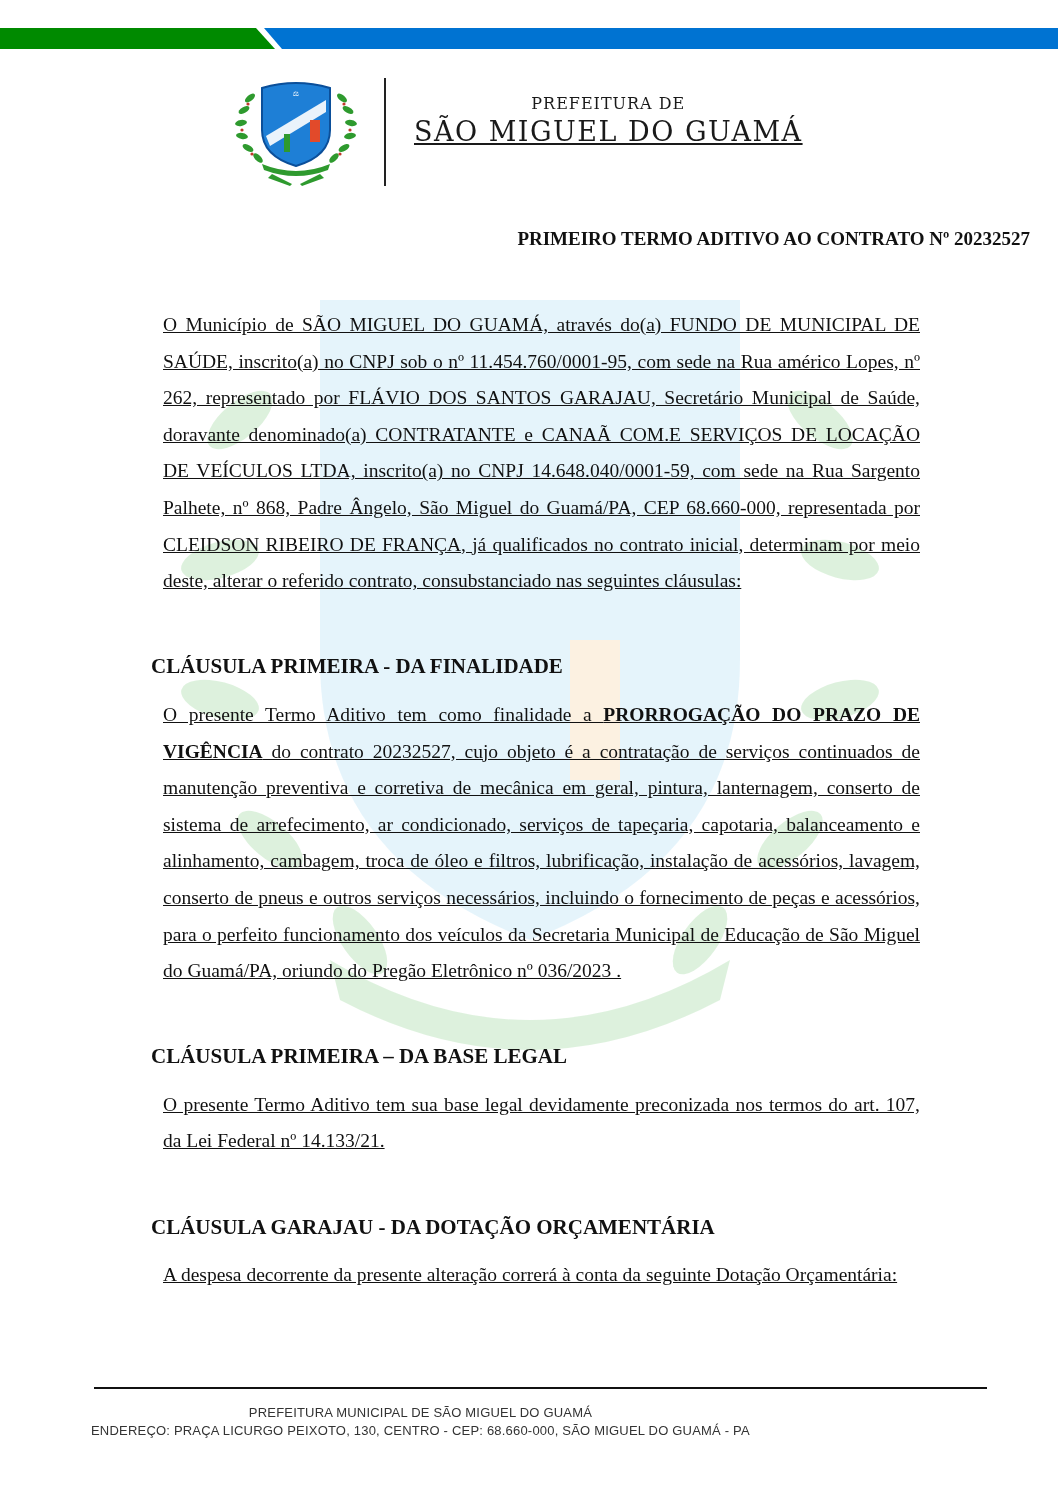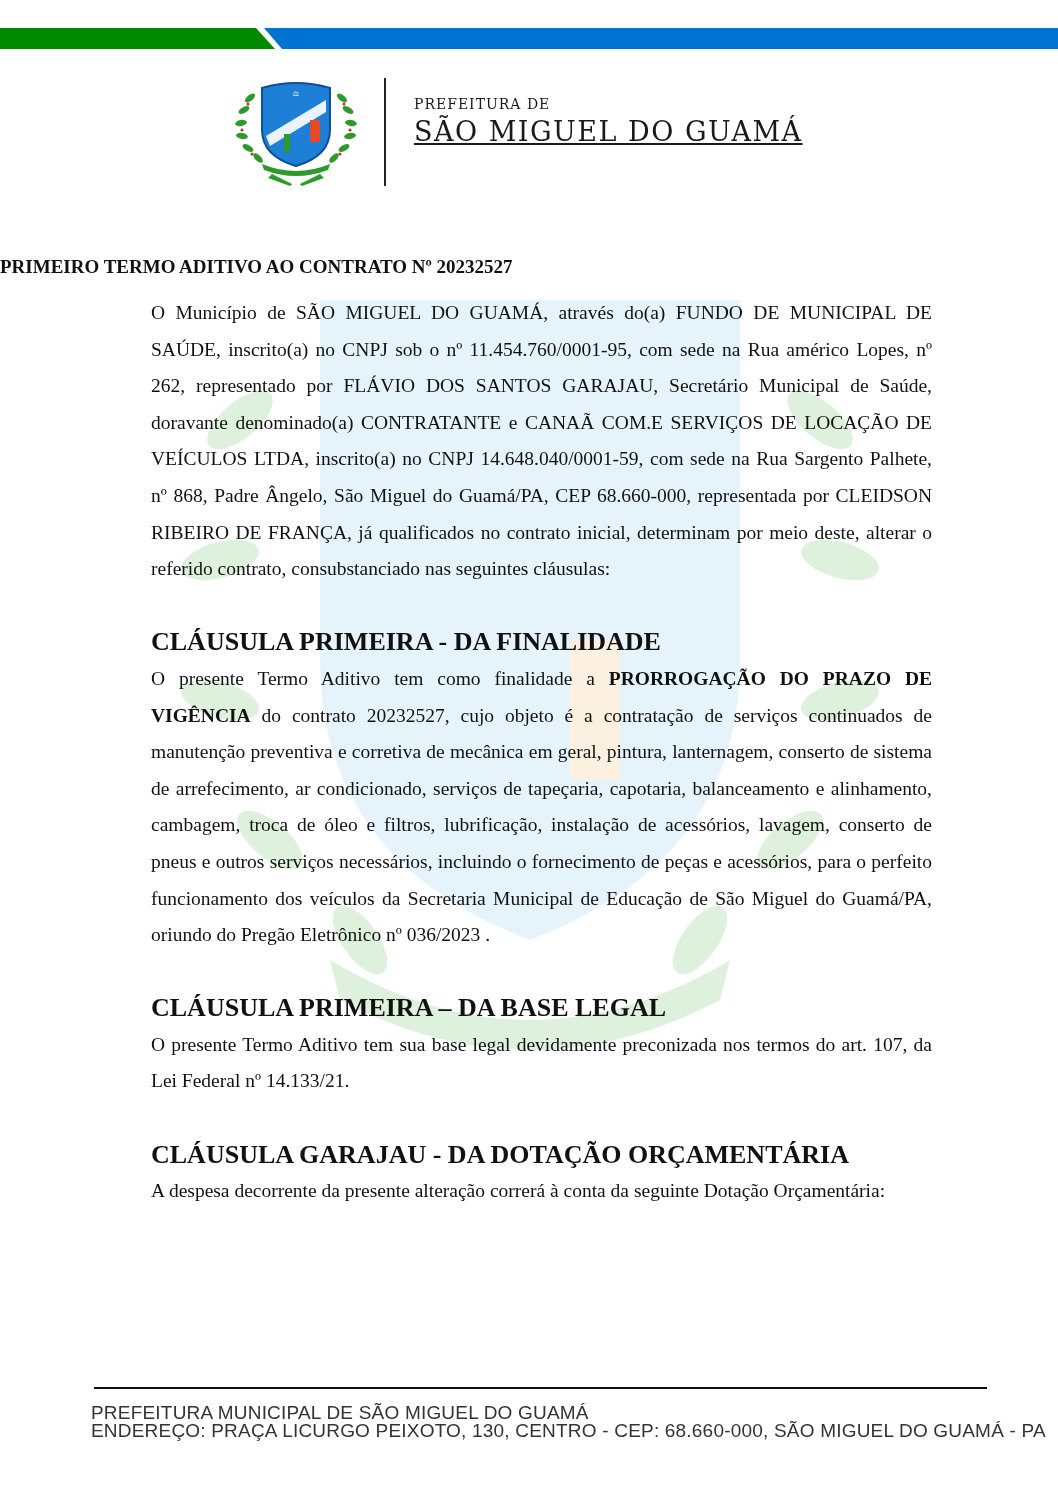--- a/index.html
+++ b/index.html
@@ -6,35 +6,35 @@
   body { width: 1058px; height: 1497px; position: relative; overflow: hidden; font-family: "Liberation Serif", serif; color: #111; }
 
   .topbar { position: absolute; top: 28px; left: 0; width: 1058px; height: 21px; }
   .topbar .green { position: absolute; left: 0; top: 0; height: 21px; width: 275px; background: #008a00; clip-path: polygon(0 0, 256px 0, 275px 100%, 0 100%); }
   .topbar .blue { position: absolute; left: 0; top: 0; height: 21px; width: 1058px; background: #0073d2; clip-path: polygon(264px 0, 1058px 0, 1058px 100%, 282px 100%); }
 
   .header { position: absolute; top: 78px; left: 232px; width: 620px; height: 110px; }
   .crest { position: absolute; left: 0; top: 0; width: 128px; height: 108px; }
   .vline { position: absolute; left: 152px; top: 0; width: 2px; height: 108px; background: #222; }
   .header-text { position: absolute; left: 182px; top: 14px; font-family: "DejaVu Serif", serif; color: #1a1a1a; }
-  .ht1 { font-size: 14px; letter-spacing: 1px; line-height: 24px; }
+  .ht1 { font-size: 16px; letter-spacing: 1px; line-height: 24px; text-align: center; }
   .ht2 { font-size: 27px; letter-spacing: 1.5px; line-height: 32px; text-decoration: underline; }
   .ht3 { font-size: 19px; letter-spacing: 1px; line-height: 26px; }
 
   .watermark { position: absolute; left: 180px; top: 300px; width: 700px; height: 780px; opacity: 0.14; pointer-events: none; }
 
-  .doc-title { position: absolute; top: 228px; left: 0; width: 1030px; text-align: left; font-weight: bold; font-size: 19px; margin-top: 28px; }
+  .doc-title { position: absolute; top: 228px; left: 0; width: 1030px; text-align: right; font-weight: bold; font-size: 19px; }
 
   .content { position: absolute; left: 151px; top: 295px; width: 781px; font-size: 19.5px; line-height: 36.6px; }
-  .content p { margin: 0; text-align: justify; }
-  .content h2 { margin: 0; font-size: 26px; font-weight: bold; line-height: 36.6px; }
+  .content p { margin: 12px; text-align: justify; text-decoration: underline; }
+  .content h2 { margin: 0; font-size: 21px; font-weight: bold; line-height: 36.6px; }
   .gap { height: 36.6px; }
 
   .footer-line { position: absolute; left: 94px; top: 1387px; width: 893px; height: 2px; background: #111; }
-  .footer { position: absolute; left: 91px; top: 1404px; font-family: "Liberation Sans", sans-serif; font-size: 19px; line-height: 18px; color: #333; letter-spacing: 0.2px; }
+  .footer { position: absolute; left: 91px; top: 1404px; font-family: "Liberation Sans", sans-serif; font-size: 13px; line-height: 18px; color: #333; letter-spacing: 0.2px; text-align: center; }
 </style>
 </head>
 <body>
 
 <div class="topbar">
   <div class="blue"></div>
   <div class="green"></div>
 </div>
 
 <div class="header">

